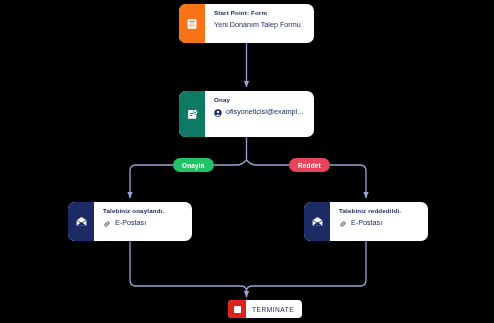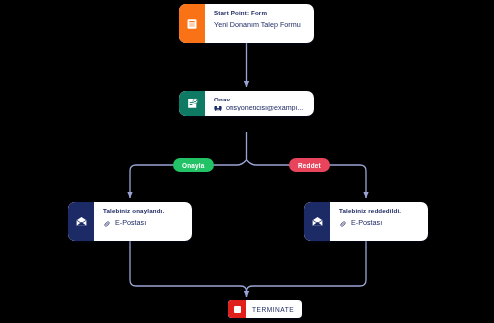--- a/index.html
+++ b/index.html
@@ -71,21 +71,21 @@
   }
   .sub-text { overflow: hidden; text-overflow: ellipsis; white-space: nowrap; }
 
   
   #node-start {
     left: 179px; top: 4px; width: 135px; height: 39px;
   }
   #node-start .node-icon { background: #f97316; }
 
   #node-approval {
-    left: 179px; top: 91px; width: 135px; height: 25px;
+    left: 179px; top: 91px; width: 135px; height: 46px;
   }
   #node-approval .node-icon { background: #0f7a63; }
 
   #node-approved-mail {
     left: 68px; top: 202px; width: 124px; height: 39px;
   }
   #node-approved-mail .node-icon { background: #1c2a66; }
 
   #node-rejected-mail {
     left: 304px; top: 202px; width: 124px; height: 39px;

